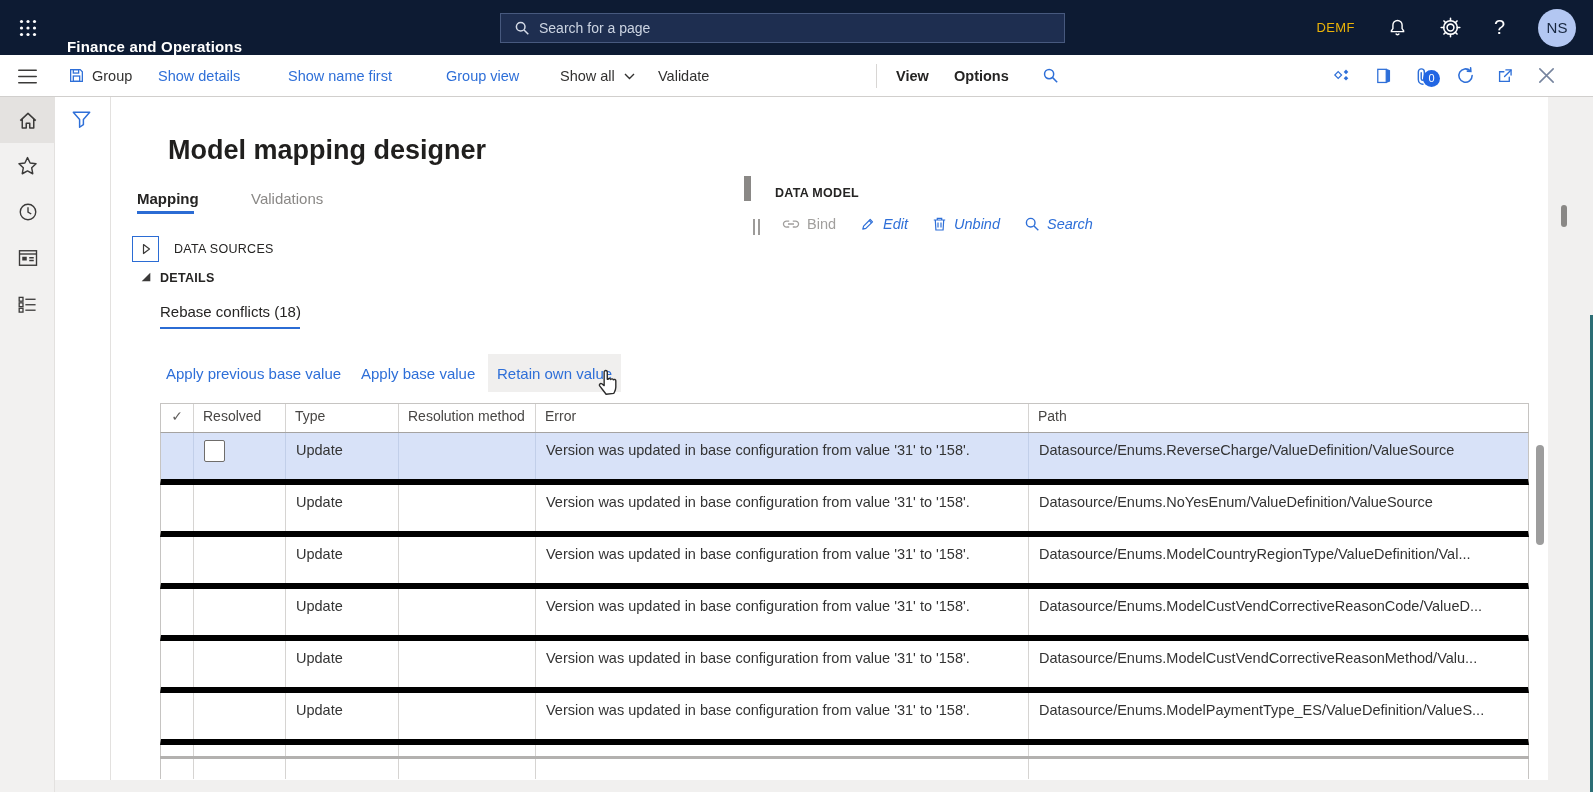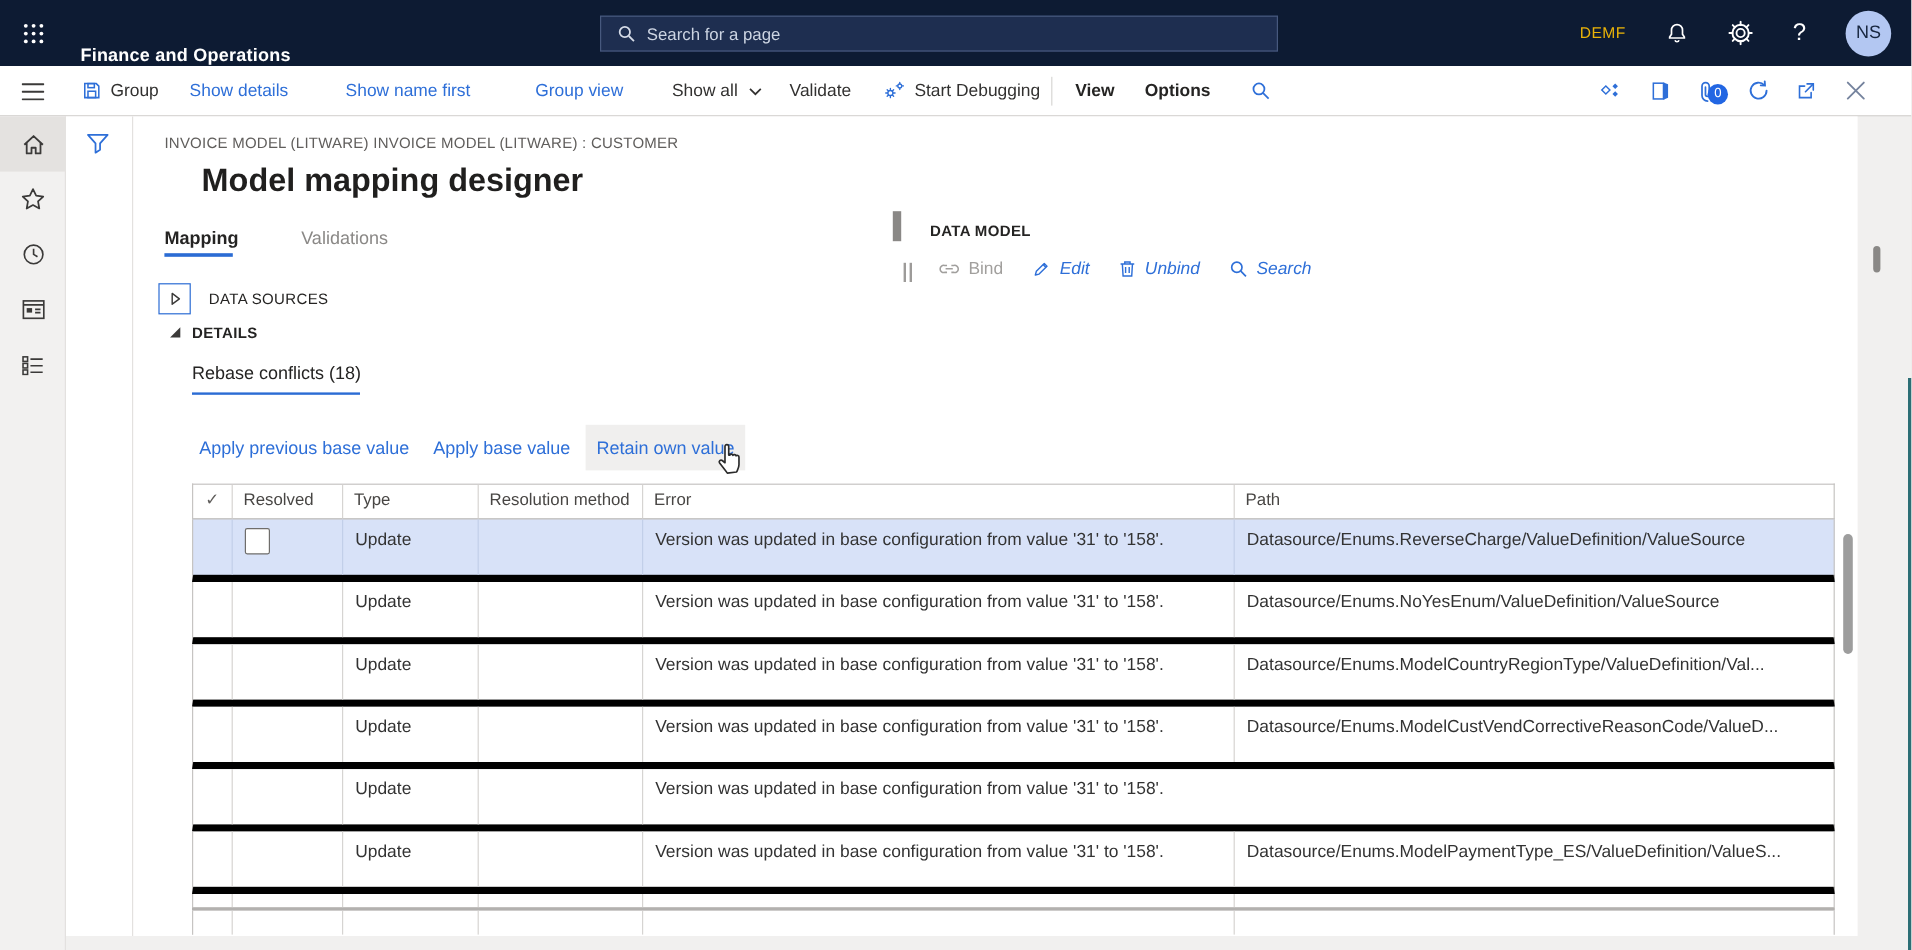--- a/index.html
+++ b/index.html
@@ -167,29 +167,20 @@
       </div>
     <div class="ab-item ab-dark" style="left:560px">
       <span>Show all</span>
       <svg class="chev" width="11" height="10" viewBox="0 0 11 10" fill="none" stroke="#323130" stroke-width="1.4">
           <path d="M1 3l4.5 4.5L10 3"></path>
         </svg>
     </div>
     <div class="ab-item ab-dark" style="left:658px">
         <span>Validate</span>
       </div>
-    <div class="ab-item ab-dark" style="left:736px">
-      <svg width="19" height="17" viewBox="0 0 19 17" fill="none" stroke="#2e6fd8" stroke-width="1.1" stroke-linecap="round">
-        <circle cx="6" cy="10.5" r="2.1"></circle>
-          <path d="M6 6.6v1.6M6 12.8v1.6M2.1 10.5h1.6M8.3 10.5h1.6M3.3 7.8l1.1 1.1M7.6 12.1l1.1 1.1M8.7 7.8L7.6 8.9M4.4 12.1l-1.1 1.1"></path>
-        <circle cx="13.8" cy="4.6" r="1.6"></circle>
-          <path d="M13.8 1.6v1.2M13.8 6.4v1.2M10.9 4.6h1.2M15.7 4.6h1.2"></path>
-      </svg>
-      <span>Start Debugging</span>
-    </div>
     <div class="ab-sep" style="left:876px"></div>
     <div class="ab-item ab-bold" style="left:896px">
         <span>View</span>
       </div>
     <div class="ab-item ab-bold" style="left:954px">
         <span>Options</span>
       </div>
     <div class="ab-item" style="left:1042px">
       <svg width="17" height="17" viewBox="0 0 16 16" fill="none" stroke="#2e6fd8" stroke-width="1.4">
           <circle cx="6.7" cy="6.7" r="4.3"></circle>
@@ -283,21 +274,20 @@
 
   <div class="content-bg"></div>
   <div class="filter-strip-divider"></div>
 
   <div class="filter-btn">
     <svg width="21" height="20" viewBox="0 0 20 19" fill="none" stroke="#2e6fd8" stroke-width="1.4" stroke-linejoin="round">
       <path d="M2.2 2.2h15.6l-6 6.8v5l-3.6 2.4V9z"></path>
     </svg>
   </div>
 
-  <div class="breadcrumb">INVOICE MODEL (LITWARE) INVOICE MODEL (LITWARE) : CUSTOMER</div>
   <div class="page-title">Model mapping designer</div>
 
   <div class="tab active" style="left:137px">Mapping</div>
   <div class="tab-underline"></div>
   <div class="tab inactive" style="left:251px">Validations</div>
 
   <div class="splitter-handle"></div>
   <div class="dm-header">DATA MODEL</div>
   <div class="dm-grip">
       <i></i>
@@ -404,20 +394,21 @@
           <div class="gcell"></div>
           <div class="gcell">Version was updated in base configuration from value '31' to '158'.</div>
           <div class="gcell">Datasource/Enums.ModelCustVendCorrectiveReasonCode/ValueD...</div>
         </div>
         <div class="grow">
           <div class="gcell"></div>
           <div class="gcell"></div>
           <div class="gcell">Update</div>
           <div class="gcell"></div>
           <div class="gcell">Version was updated in base configuration from value '31' to '158'.</div>
+          <div class="gcell">Datasource/Enums.ModelCustVendCorrectiveReasonMethod/Valu...</div>
         </div>
         <div class="grow">
           <div class="gcell"></div>
           <div class="gcell"></div>
           <div class="gcell">Update</div>
           <div class="gcell"></div>
           <div class="gcell">Version was updated in base configuration from value '31' to '158'.</div>
           <div class="gcell">Datasource/Enums.ModelPaymentType_ES/ValueDefinition/ValueS...</div>
         </div>
       </div>

